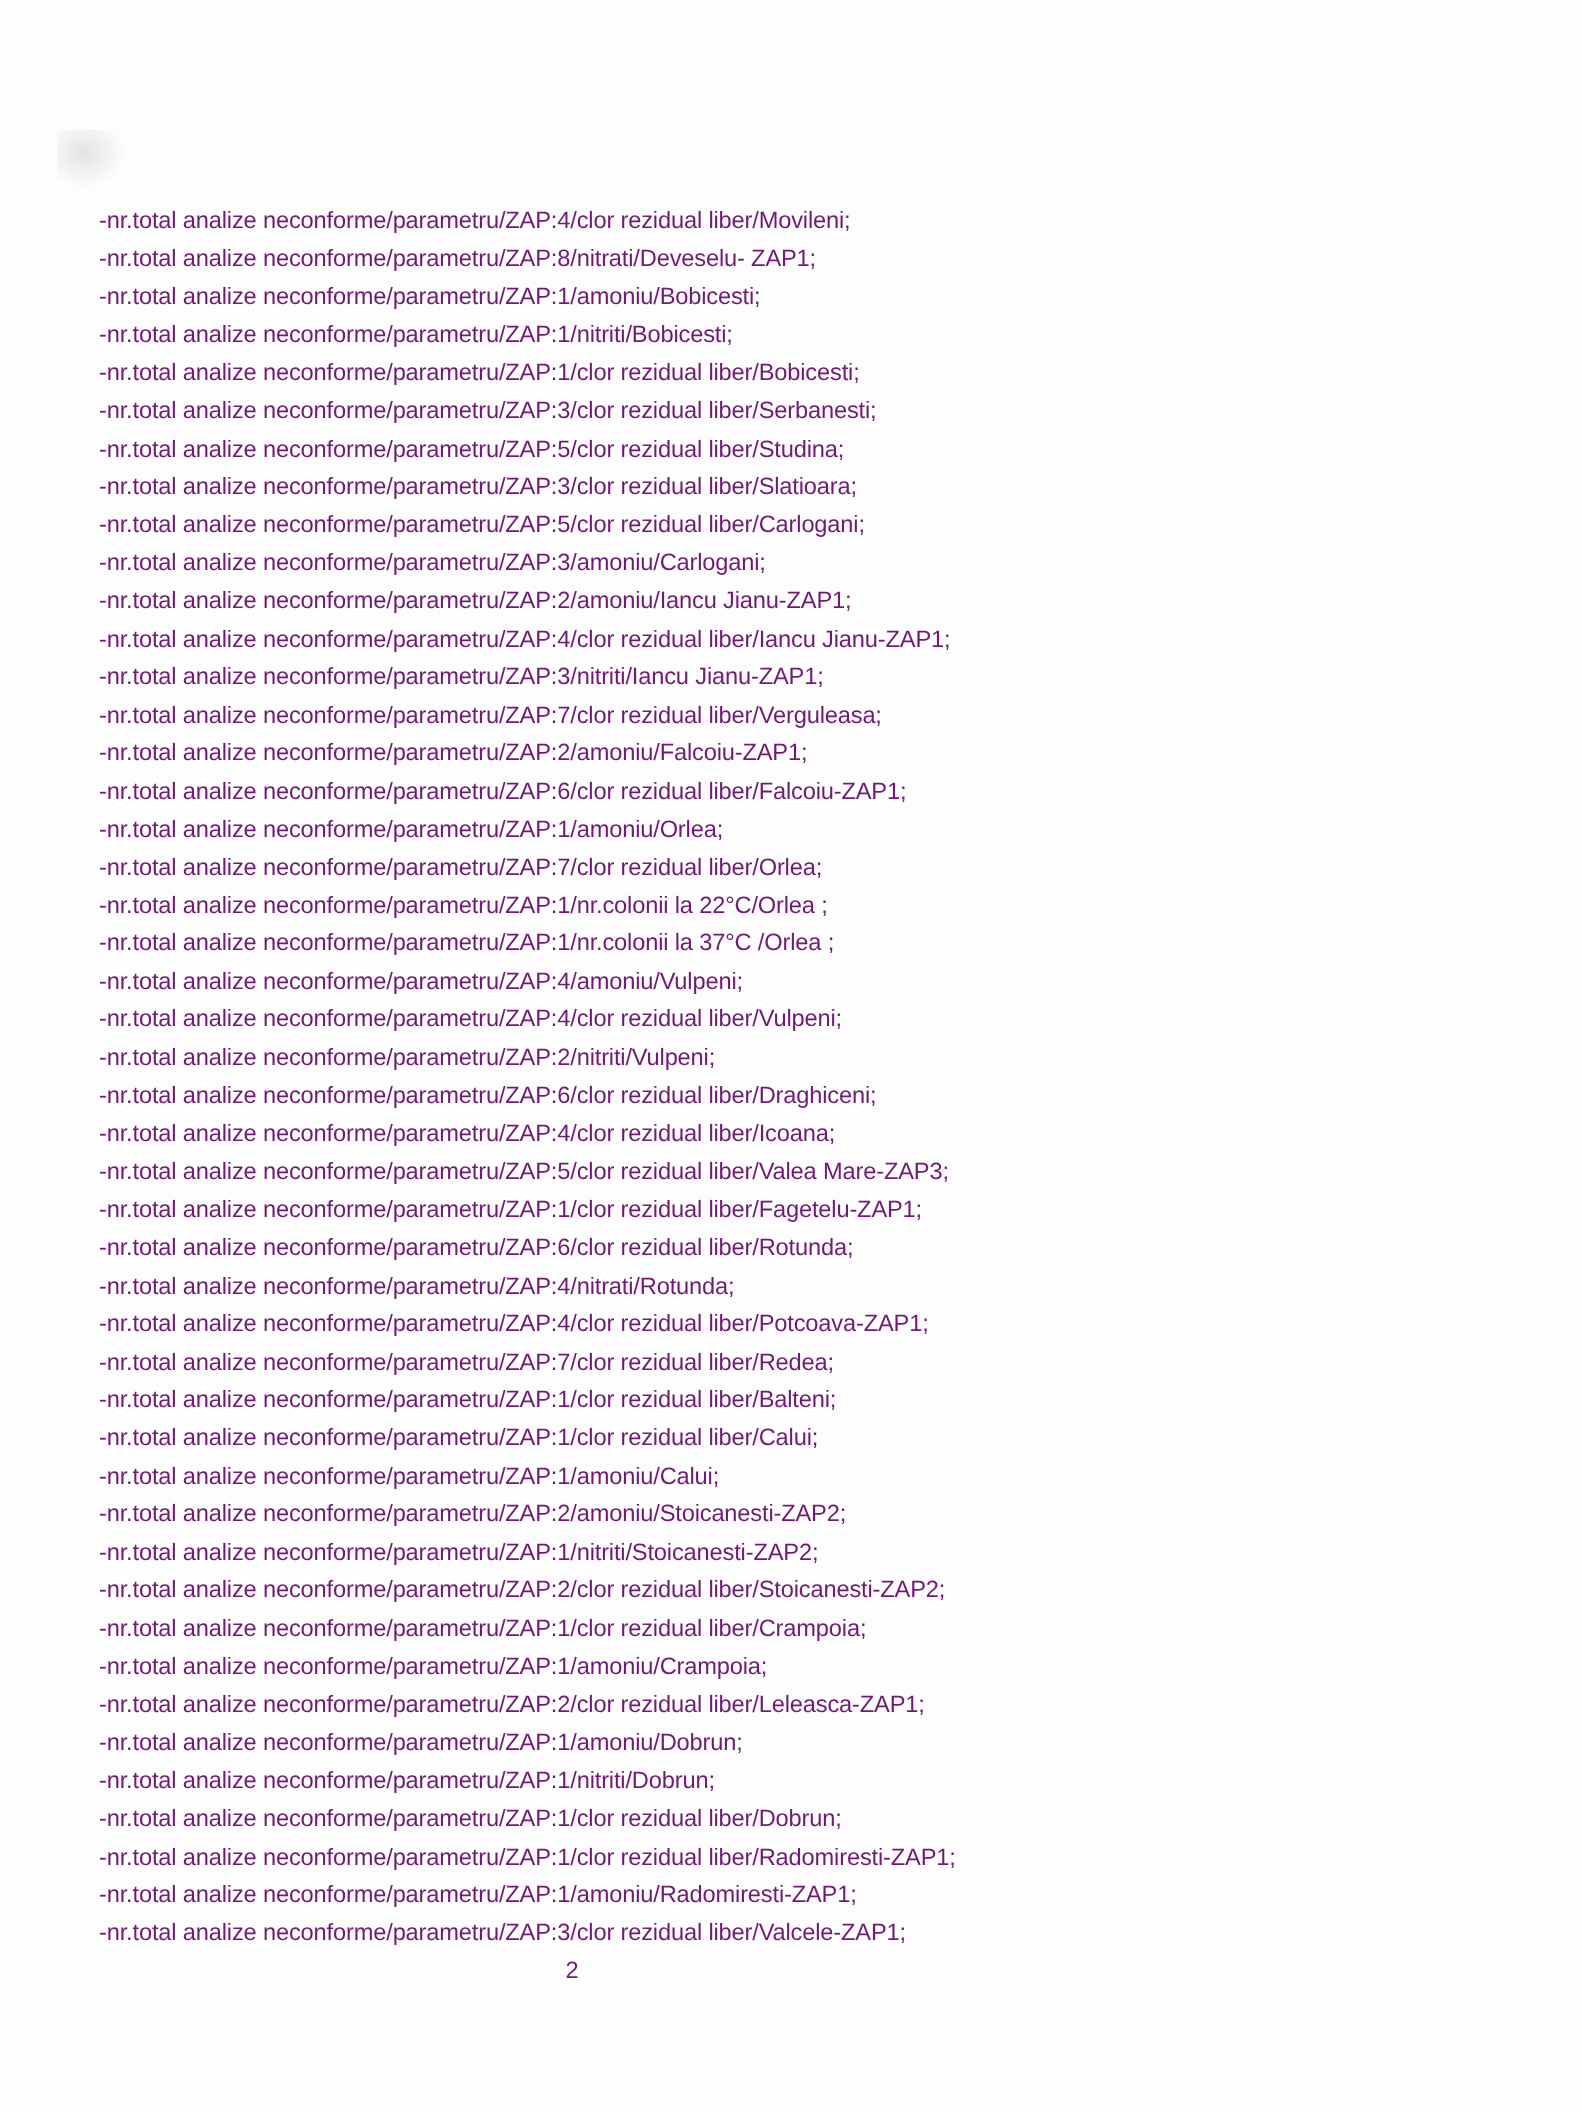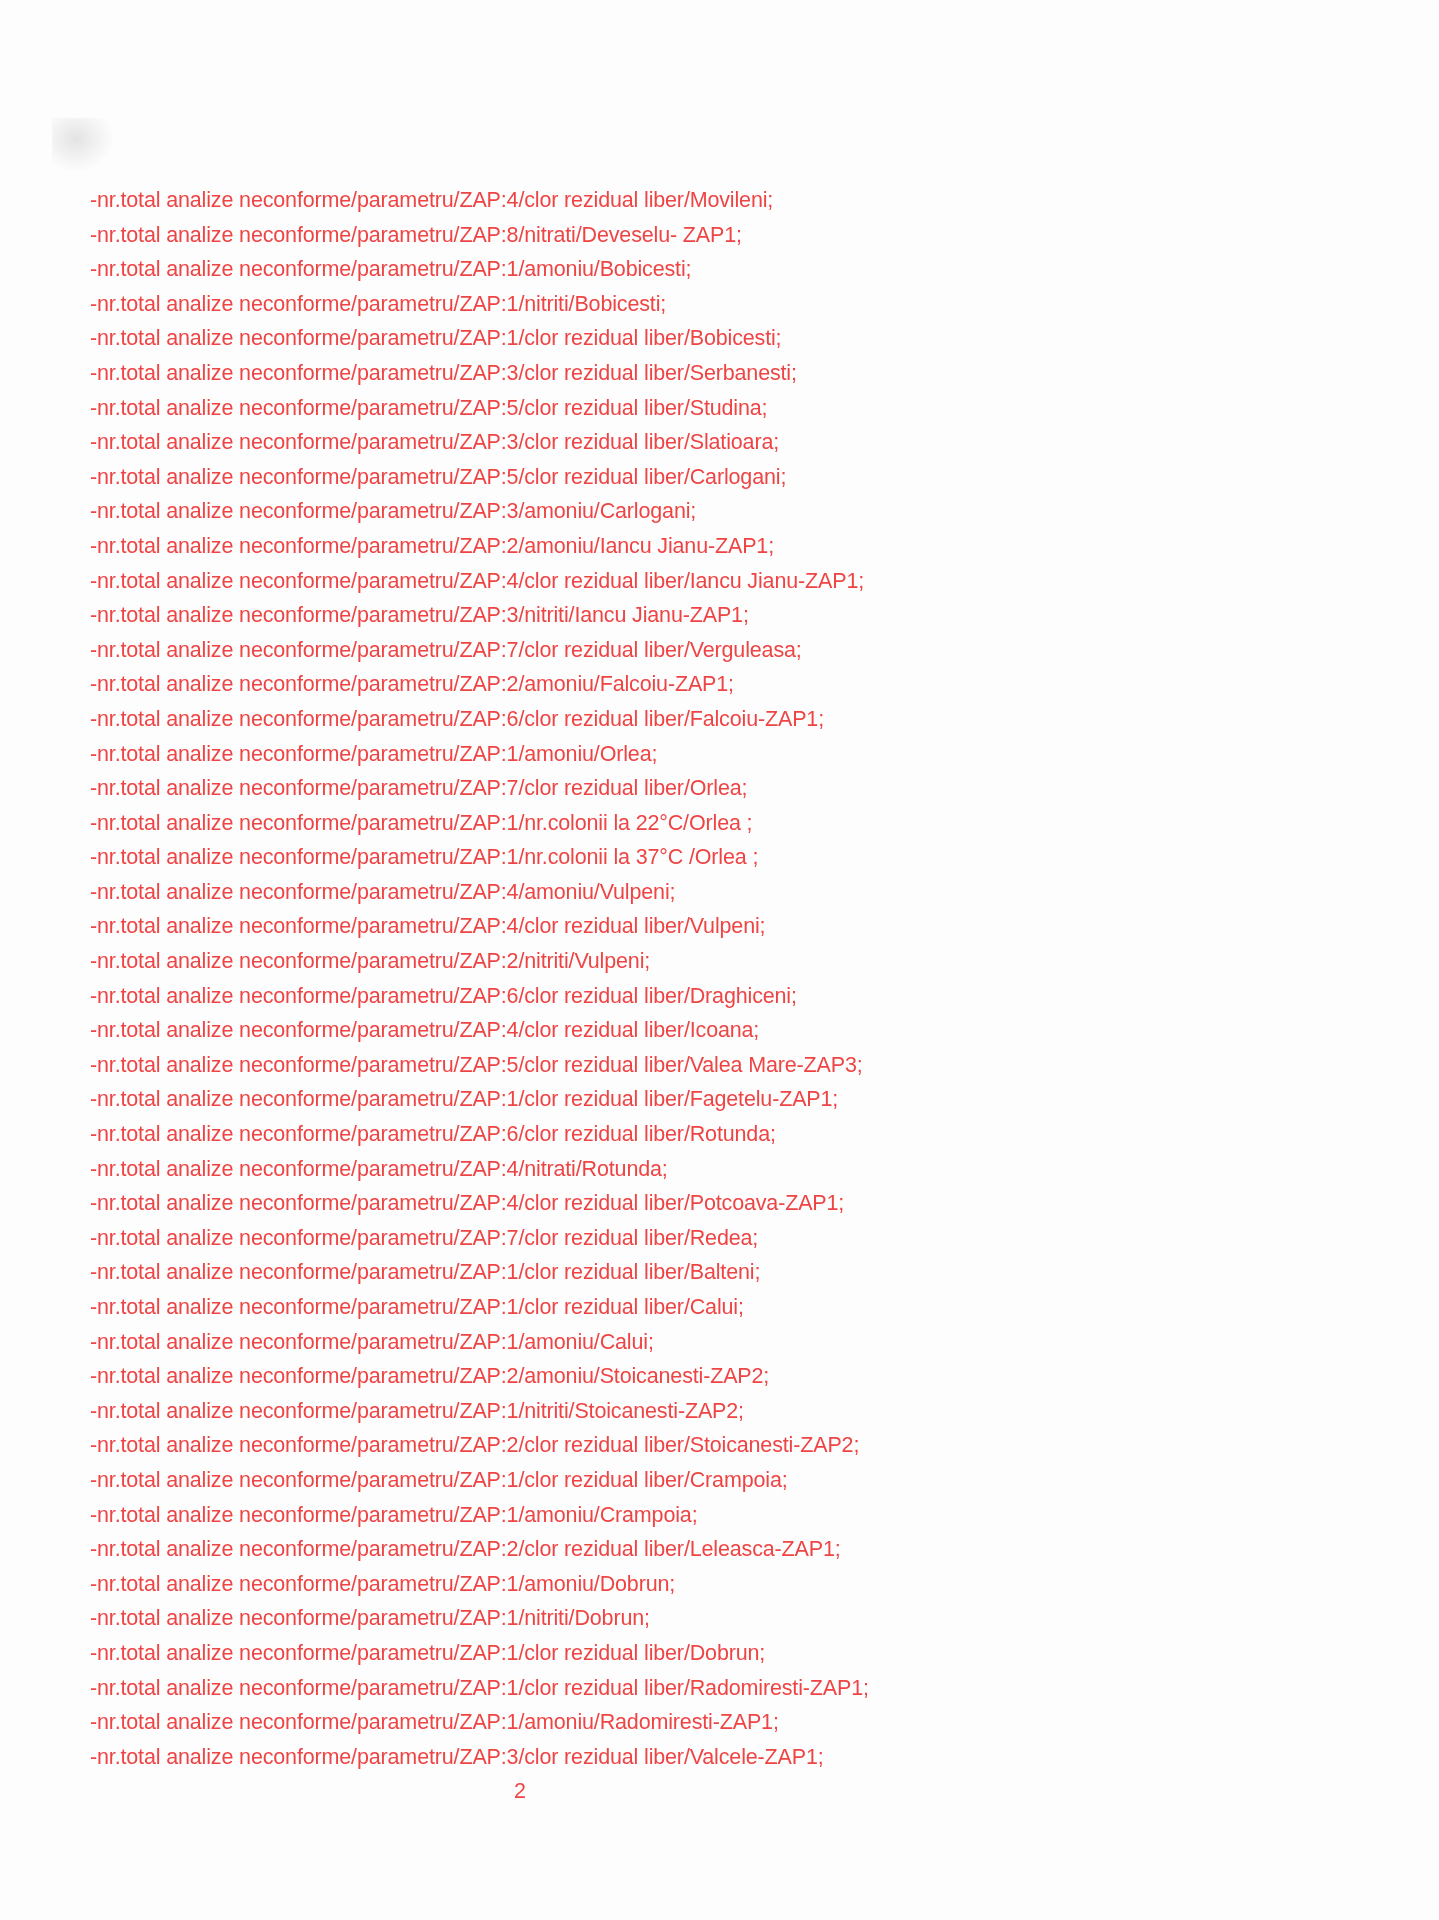--- a/index.html
+++ b/index.html
@@ -8,21 +8,21 @@
     background: #e9e9e9;
   }
   .page {
     position: relative;
     width: 1439px;
     height: 1920px;
     margin: 0 auto;
     background: #fdfdfd;
     overflow: hidden;
     font-family: "Liberation Sans", sans-serif;
-    color: #ef4444;
+    color: #701a75;
   }
   
   .scan-smudge {
     position: absolute;
     left: 52px;
     top: 118px;
     width: 60px;
     height: 52px;
     background: radial-gradient(ellipse at 40% 40%, rgba(160,160,160,0.28), rgba(200,200,200,0.12) 55%, rgba(255,255,255,0) 75%);
     pointer-events: none;

